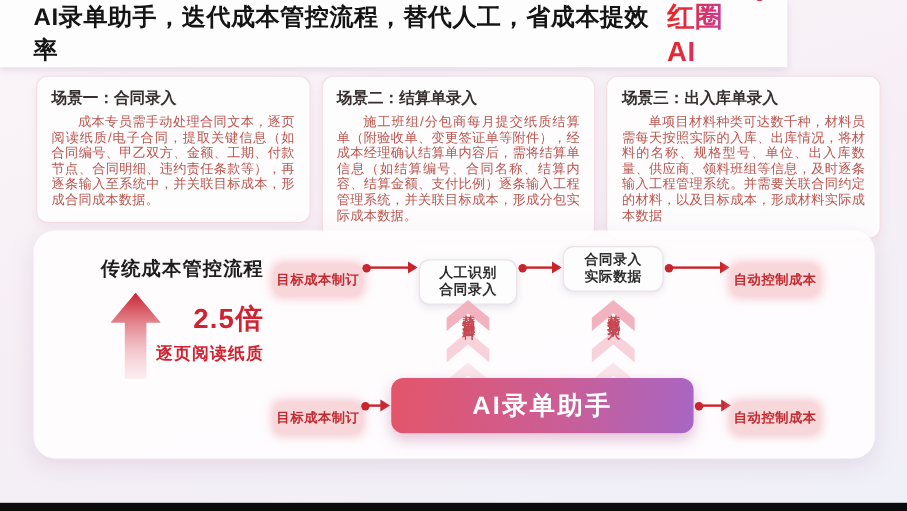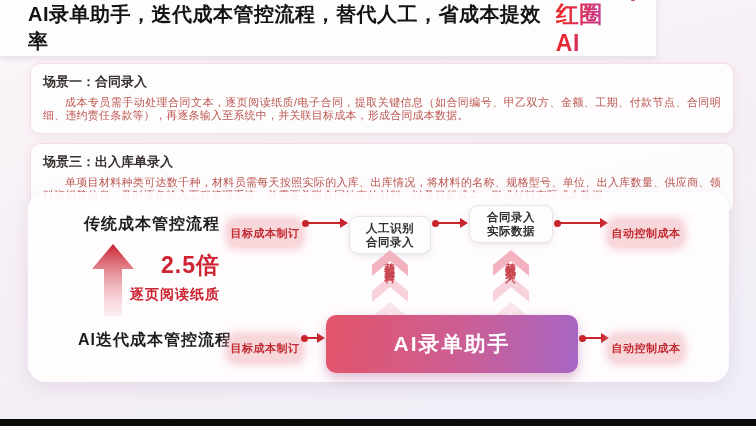--- a/index.html
+++ b/index.html
@@ -24,21 +24,21 @@
     position:relative; font-size:23px; font-weight:bold; letter-spacing:0.5px;
     background:linear-gradient(95deg,#e8262d 10%,#c4409a 60%,#a94fd0 100%);
     -webkit-background-clip:text; background-clip:text; color:transparent;
     padding-right:10px;
   }
   .degree {
     position:absolute; right:0; top:-4px; width:6px; height:6px;
     border:2px solid #c93a56; border-radius:50%;
   }
   
-  .cards { position:absolute; left:30px; top:63px; width:704px; display:flex; gap:9px; align-items:flex-start;flex-direction:column; }
+  .cards { position:absolute; left:30px; top:63px; width:704px; display:flex; gap:9px; align-items:flex-start; }
   .card {
     flex:1; background:rgba(255,255,255,0.82);
     border:1px solid #f5dde3; border-radius:10px;
     padding:9px 12px 11px 12px;
     box-shadow:0 2px 8px rgba(210,170,185,0.18);
   }
   .card h2 { font-size:13px; font-weight:bold; color:#38302f; margin-bottom:5px; }
   .card p {
     font-size:11px; line-height:13px; color:#bb544d;
     text-indent:2em; text-align:justify; letter-spacing:0.2px;
@@ -77,21 +77,21 @@
   .chev svg { position:absolute; left:0; top:0; }
   .chev .vtext {
     position:absolute; left:50%; top:6px; transform:translateX(-50%);
     writing-mode:vertical-rl; text-orientation:upright;
     font-size:10.5px; font-weight:bold; color:#c84750; letter-spacing:2px;
   }
   .big-arrow { position:absolute; left:92px; top:244px; width:42px; height:72px; }
   .metric-value { position:absolute; left:143px; top:250px; font-size:23px; font-weight:bold; color:#ce2330; letter-spacing:1px;margin-left:18px; }
   .metric-caption { position:absolute; left:130px; top:286px; font-size:14px; font-weight:bold; color:#ce2330; letter-spacing:1px; }
   .ai-box {
-    position:absolute; left:326px; top:315px; width:252px; height:58px; border-radius:10px;
+    position:absolute; left:326px; top:315px; width:252px; height:46px; border-radius:10px;
     background:linear-gradient(95deg,#e3556a 0%,#cb5e95 55%,#a766c4 100%);
     color:#ffffff; font-size:21px; font-weight:bold; letter-spacing:2px;
     display:flex; align-items:center; justify-content:center;
     box-shadow:0 5px 12px rgba(185,95,150,0.40);
     text-align:right;
   }
   .bottom-bar { position:absolute; left:0; bottom:0; width:756px; height:7px; background:#0b0b0b; }
 </style>
 </head>
 <body>
@@ -103,20 +103,24 @@
     <div class="logo">
       <span>红圈AI</span>
       <span class="degree"></span>
     </div>
   </div>
 
   <div class="cards">
     <div class="card">
       <h2>场景一：合同录入</h2>
       <p>成本专员需手动处理合同文本，逐页阅读纸质/电子合同，提取关键信息（如合同编号、甲乙双方、金额、工期、付款节点、合同明细、违约责任条款等），再逐条输入至系统中，并关联目标成本，形成合同成本数据。</p>
+    </div>
+    <div class="card">
+      <h2>场景二：结算单录入</h2>
+      <p>施工班组/分包商每月提交纸质结算单（附验收单、变更签证单等附件），经成本经理确认结算单内容后，需将结算单信息（如结算编号、合同名称、结算内容、结算金额、支付比例）逐条输入工程管理系统，并关联目标成本，形成分包实际成本数据。</p>
     </div>
     <div class="card">
       <h2>场景三：出入库单录入</h2>
       <p>单项目材料种类可达数千种，材料员需每天按照实际的入库、出库情况，将材料的名称、规格型号、单位、出入库数量、供应商、领料班组等信息，及时逐条输入工程管理系统。并需要关联合同约定的材料，以及目标成本，形成材料实际成本数据</p>
     </div>
   </div>
 
   <div class="panel"></div>
 
   <div class="flow-label" style="left:84px; top:214px;">传统成本管控流程</div>
@@ -158,21 +162,20 @@
           <stop offset="0" stop-color="#c92230"></stop>
           <stop offset="1" stop-color="#f4c4ca" stop-opacity="0.25"></stop>
         </linearGradient>
       </defs>
       <path d="M21 0 L42 25 L30 25 L30 72 L12 72 L12 25 L0 25 Z" fill="url(#agrad)"></path>
     </svg>
   </div>
   <div class="metric-value">2.5倍</div>
   <div class="metric-caption">逐页阅读纸质</div>
 
-  <div class="flow-label" style="left:78px; top:330px;">AI迭代成本管控流程</div>
   <div class="pill" style="left:229px; top:325px; width:72px;">目标成本制订</div>
   <div class="harrow" style="left:303px; top:337px; width:20px;"></div>
   <div class="ai-box">AI录单助手</div>
   <div class="harrow" style="left:581px; top:337px; width:26px;"></div>
   <div class="pill" style="left:610px; top:325px; width:72px;">自动控制成本</div>
 
   <div class="bottom-bar"></div>
 </div>
 
 </body></html>

